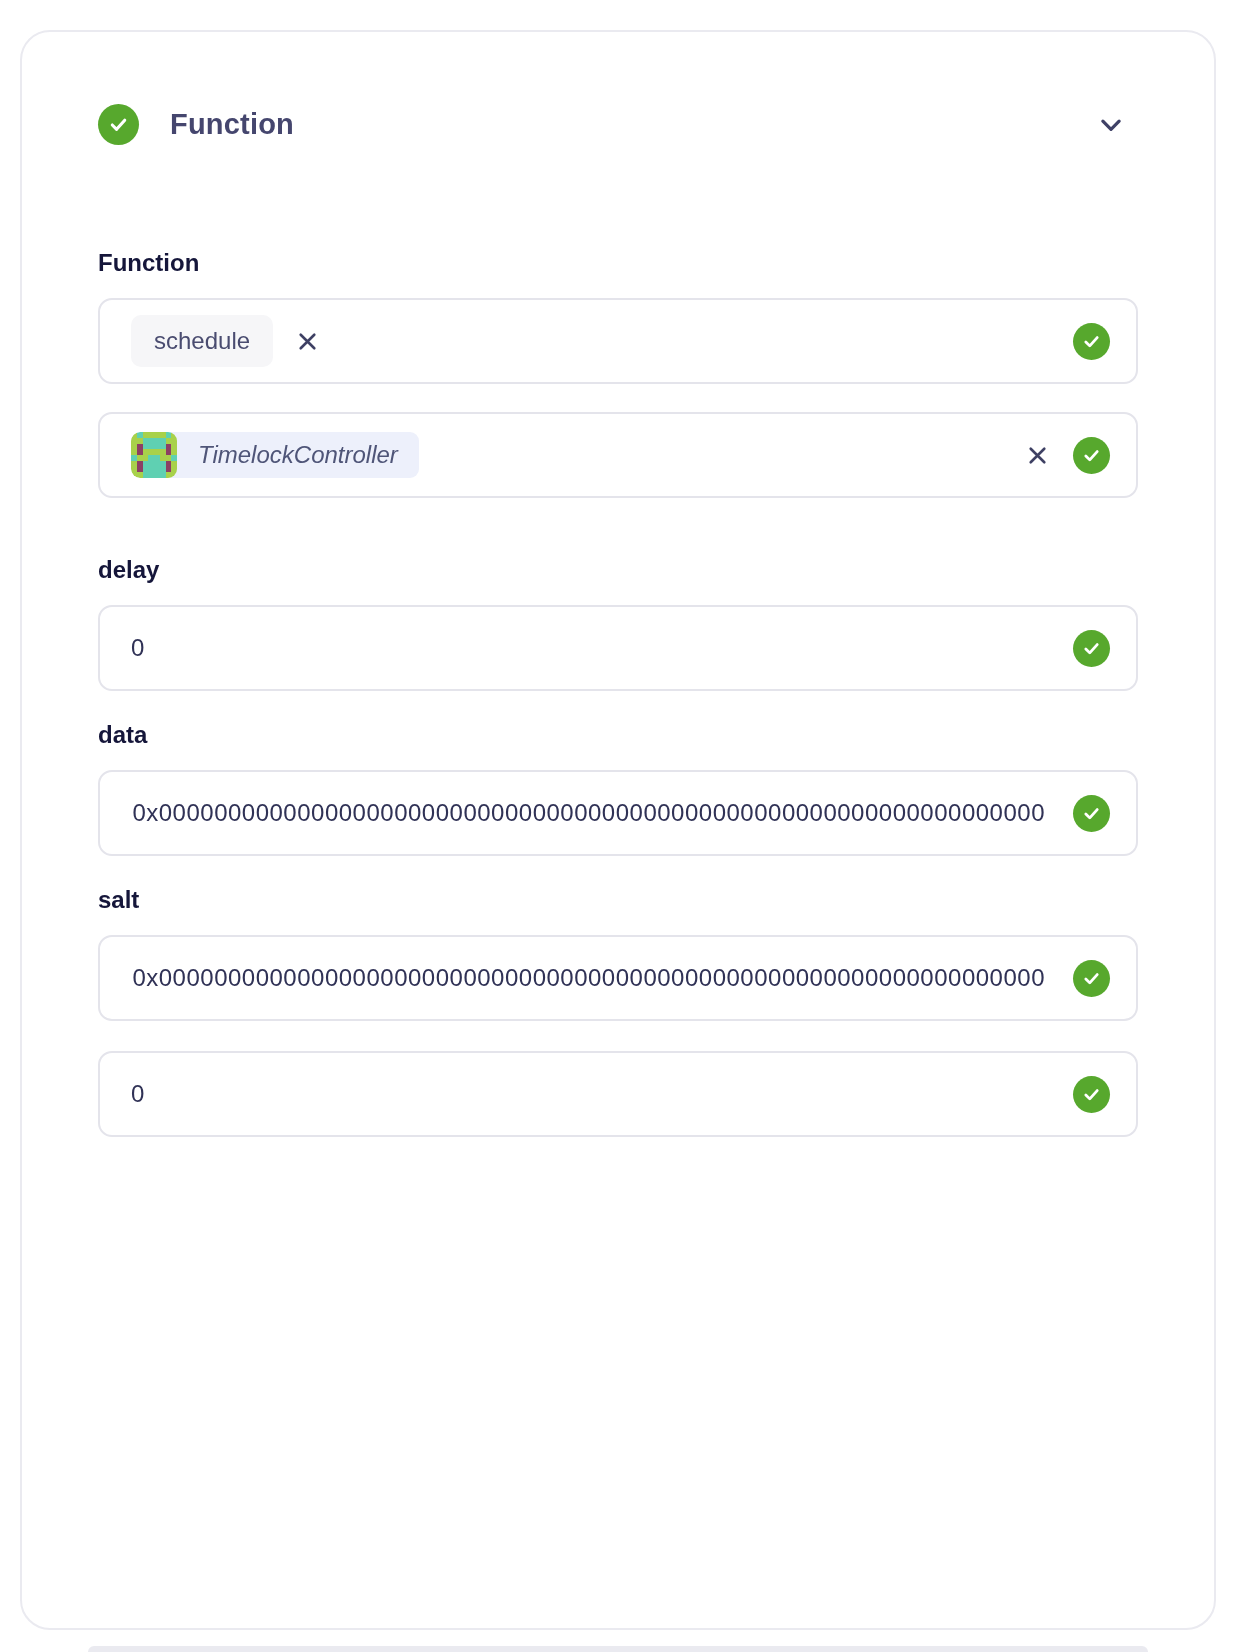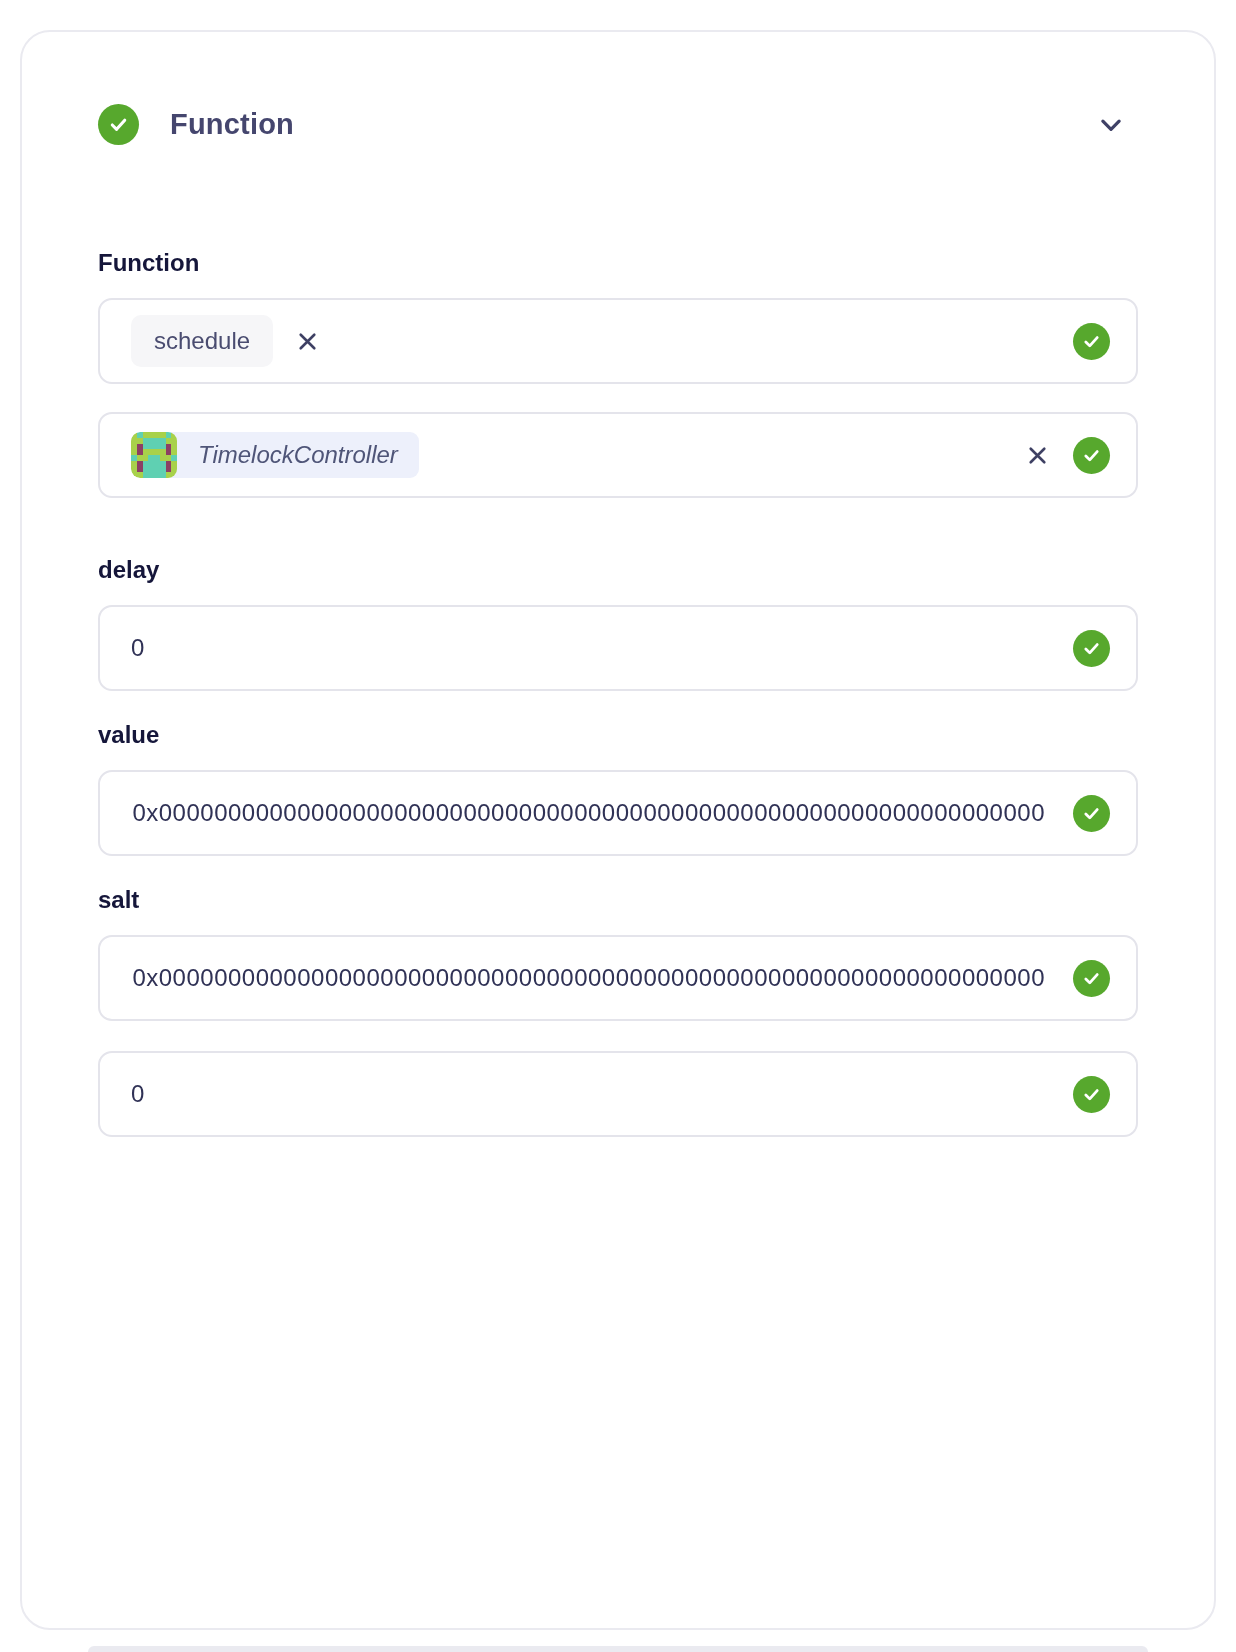--- a/index.html
+++ b/index.html
@@ -223,21 +223,21 @@
         <span class="value-text">0</span>
         <span class="badge badge-sm">
           <svg width="21" height="21" viewBox="0 0 24 24" fill="none">
               <path d="M5.5 12.5l4.5 4.5 8.5-9.5" stroke="#ffffff" stroke-width="3.2" stroke-linecap="round" stroke-linejoin="round"></path>
             </svg>
         </span>
       </div>
     </div>
 
     <div class="field-group">
-      <div class="field-label">value</div>
+      <div class="field-label">data</div>
     </div>
 
     <div class="field-group">
       <div class="input">
         <span class="value-text scrolled">0x0000000000000000000000000000000000000000000000000000000000000000</span>
         <span class="badge badge-sm" style="margin-left:0">
           <svg width="21" height="21" viewBox="0 0 24 24" fill="none">
               <path d="M5.5 12.5l4.5 4.5 8.5-9.5" stroke="#ffffff" stroke-width="3.2" stroke-linecap="round" stroke-linejoin="round"></path>
             </svg>
         </span>

